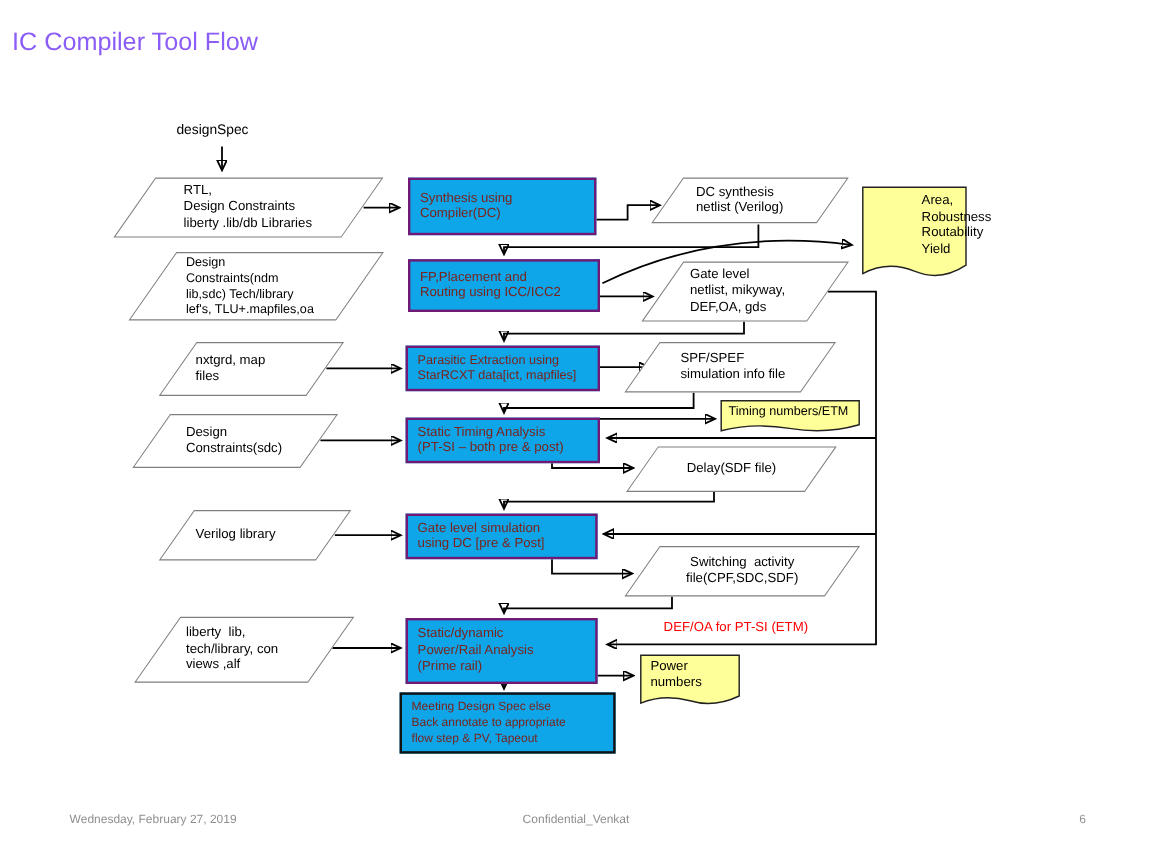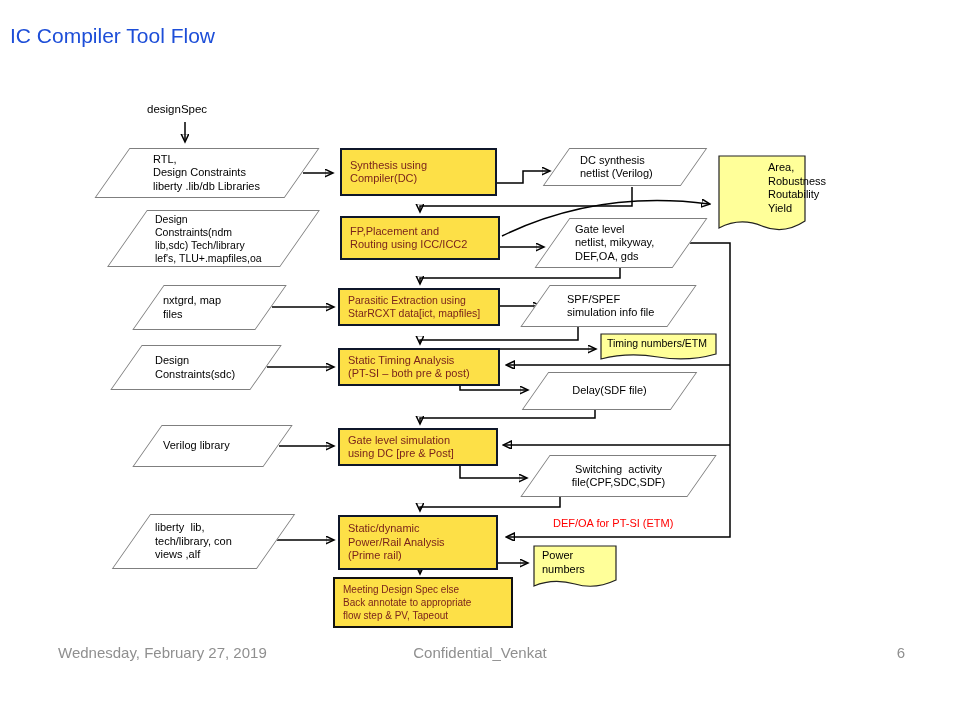--- a/index.html
+++ b/index.html
@@ -1,44 +1,44 @@
 <!DOCTYPE html>
 <html><head>
 <meta charset="utf-8">
 <style>
   html,body{margin:0;padding:0;background:#ffffff;}
   body{font-family:"Liberation Sans",sans-serif;}
   #slide{position:relative;width:960px;height:720px;background:#ffffff;overflow:hidden;}
 
-  .title{position:absolute;left:10px;top:24px;font-size:21px;color:#1d4ed8;}
+  .title{position:absolute;left:10px;top:24px;font-size:21px;color:#8b5cf6;}
 
   .freelbl{position:absolute;font-size:11.5px;color:#000;}
 
   svg.wires{position:absolute;left:0;top:0;pointer-events:none;}
   .wires path{fill:none;stroke:#000;stroke-width:1.5;}
 
-  .box{position:absolute;background:#fde047;border:2px solid #0f172a;color:#7A241C;
+  .box{position:absolute;background:#0ea5e9;border:2px solid #701a75;color:#7A241C;
        display:flex;align-items:center;box-sizing:border-box;}
   .box .t{font-size:11px;line-height:13.5px;padding:2px 5px 2px 8px;white-space:pre-wrap;}
   .box.final{border-color:#111111;}
 
   .pg{position:absolute;}
   .pg .bg{position:absolute;inset:0;background:#ffffff;border:1.2px solid #7f7f7f;
           transform:skewX(-35deg);box-sizing:border-box;}
   .pg .t{position:relative;z-index:1;font-size:11px;line-height:13.5px;color:#000;
          white-space:pre-wrap;display:flex;flex-direction:column;justify-content:center;height:100%;}
   .pg.center .t{align-items:center;text-align:center;padding:0 !important;}
 
   .note{position:absolute;}
   .note svg{position:absolute;left:0;top:0;}
   .note .t{position:relative;z-index:1;font-size:11px;line-height:13.5px;color:#000;white-space:pre-wrap;}
 
   .redlbl{position:absolute;font-size:11px;color:#FF0000;white-space:nowrap;}
 
-  .footer-item{position:absolute;top:644px;font-size:15px;color:#8f8f8f;}
+  .footer-item{position:absolute;top:678px;font-size:10px;color:#8f8f8f;}
   .footer-center{left:0;right:0;text-align:center;}
 </style>
 </head>
 <body>
 
 <div id="slide">
 
   <div class="title">IC Compiler Tool Flow</div>
 
   <svg class="wires" width="960" height="720" aria-hidden="true">

